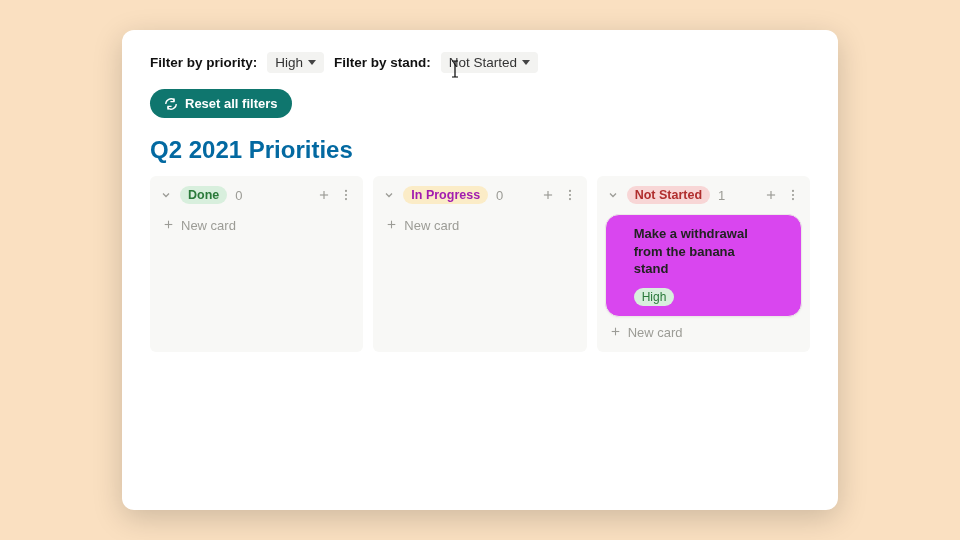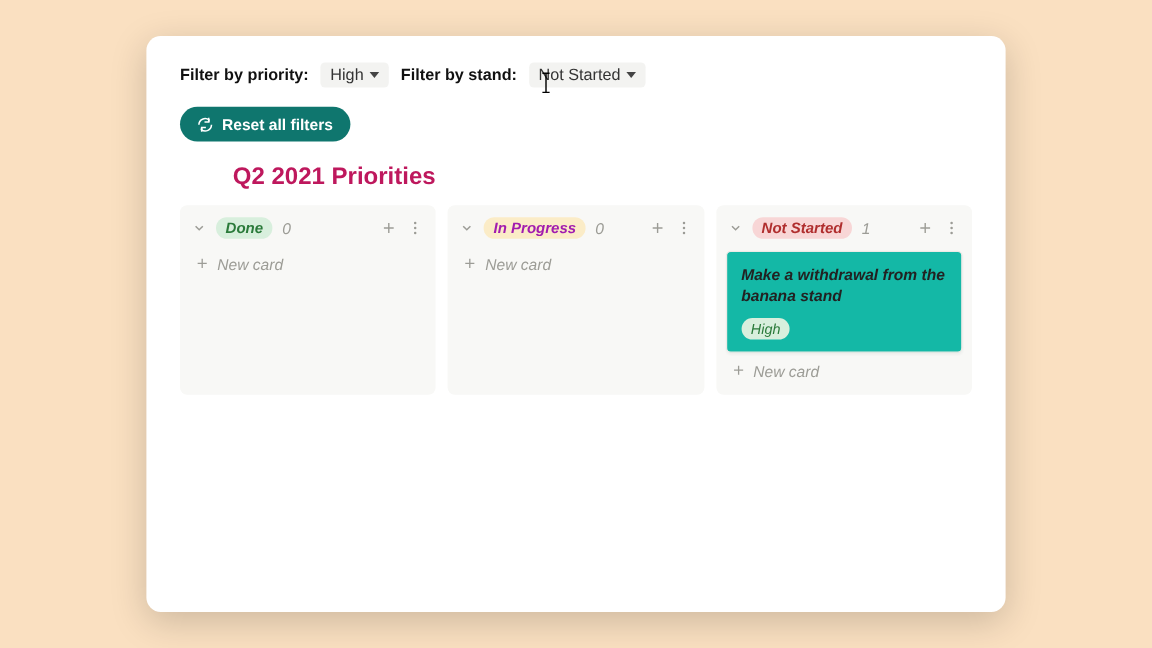--- a/index.html
+++ b/index.html
@@ -64,30 +64,28 @@
       font-size: 13px;
       font-weight: 600;
       display: inline-flex;
       align-items: center;
       gap: 7px;
       cursor: pointer;
     }
     .reset-btn svg { width: 14px; height: 14px; stroke: #fff; }
     .board-title {
       margin-top: 18px;
-      font-size: 20px;
+      font-size: 24px;
       font-weight: 700;
-      color: #be185d;
-      margin-left: 44px;
+      color: #0369a1;
     }
     .columns {
       display: flex;
       gap: 10px;
       margin-top: 12px;
-      font-style: italic;
     }
     .col {
       flex: 1;
       background: #f8f8f6;
       border-radius: 6px;
       padding: 8px 8px 12px 8px;
       min-height: 56px;
     }
     .col-header {
       display: flex;
@@ -118,24 +116,24 @@
     }
     .col-add svg, .col-more svg { width: 14px; height: 14px; }
     .new-card {
       display: flex; align-items: flex-start; gap: 6px;
       color: #9c9c96; font-size: 13px;
       padding: 8px 4px 0 4px;
       cursor: pointer;
     }
     .new-card svg { width: 13px; height: 13px; stroke: #9c9c96; }
     .task-card {
-      background: #14b8a6;
+      background: #d946ef;
       border: 1px solid #eceae6;
-      border-radius: 4px;
-      padding: 10px 12px;
+      border-radius: 14px;
+      padding: 10px 28px;
       margin-top: 4px;
       box-shadow: 0 1px 2px rgba(0,0,0,0.04);
       cursor: pointer;
     }
     .task-title { font-size: 13px; font-weight: 600; color: #222; line-height: 1.35; }
     .task-priority {
       margin-top: 10px;
       display: inline-block;
       font-size: 12px;
       font-weight: 500;

